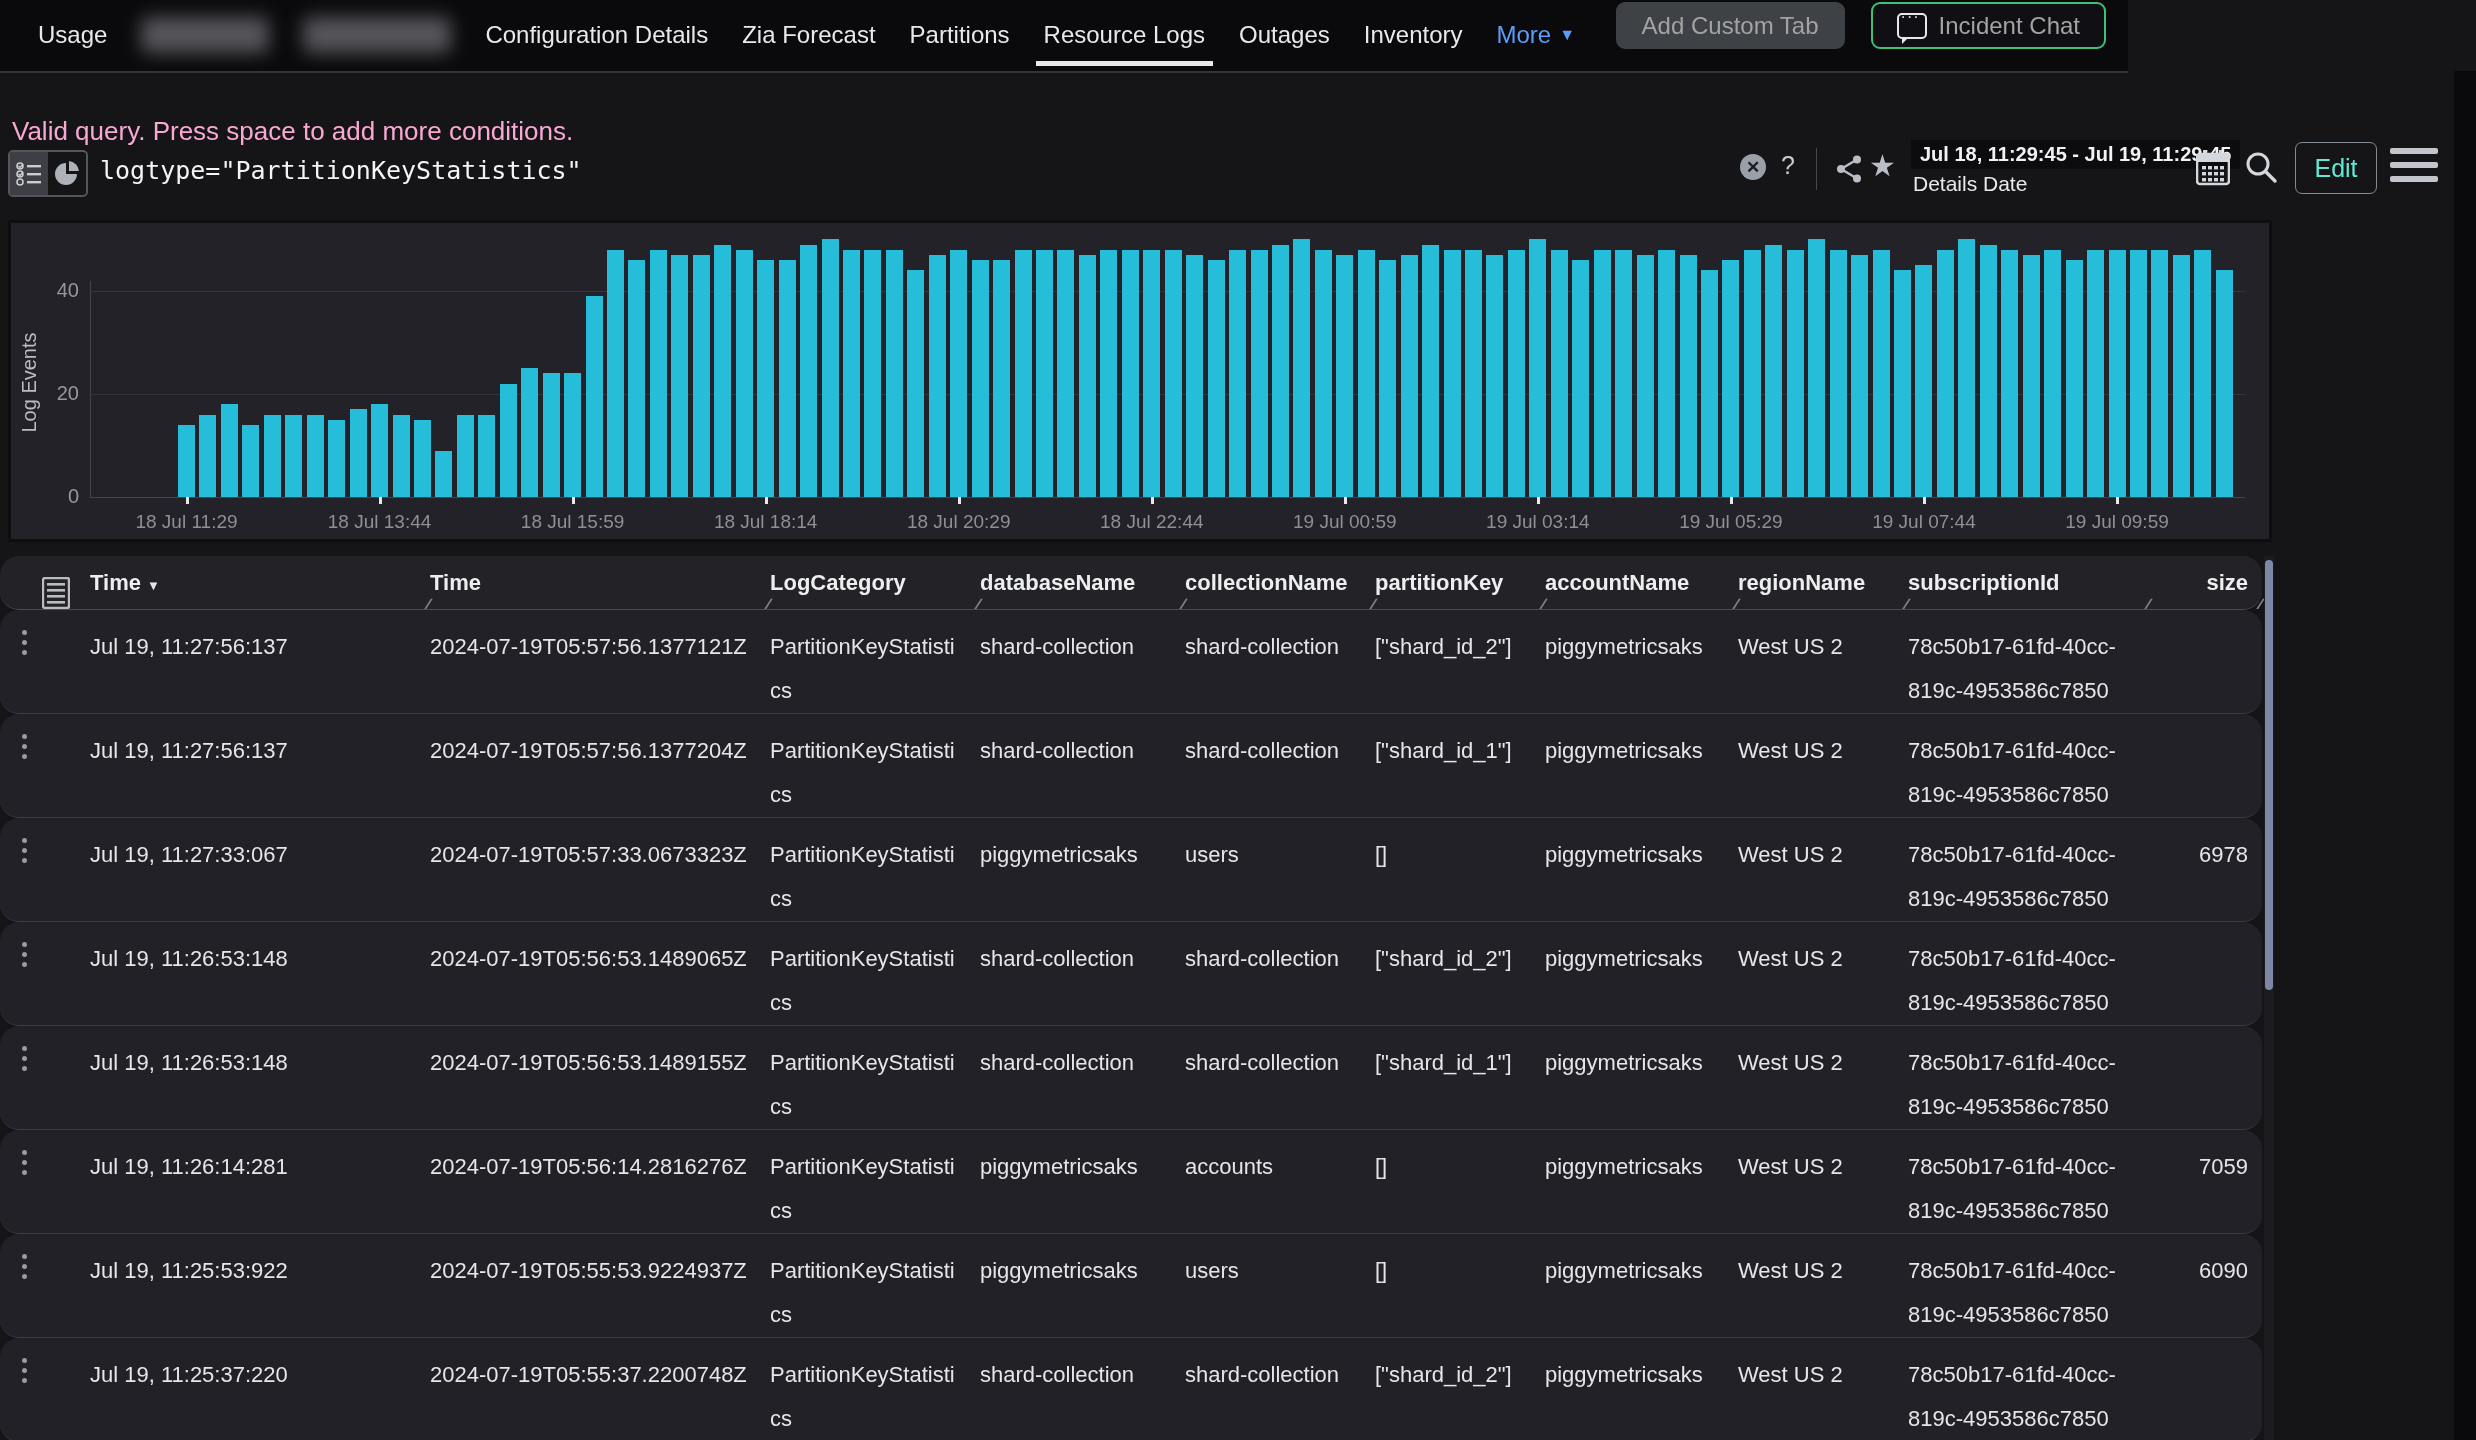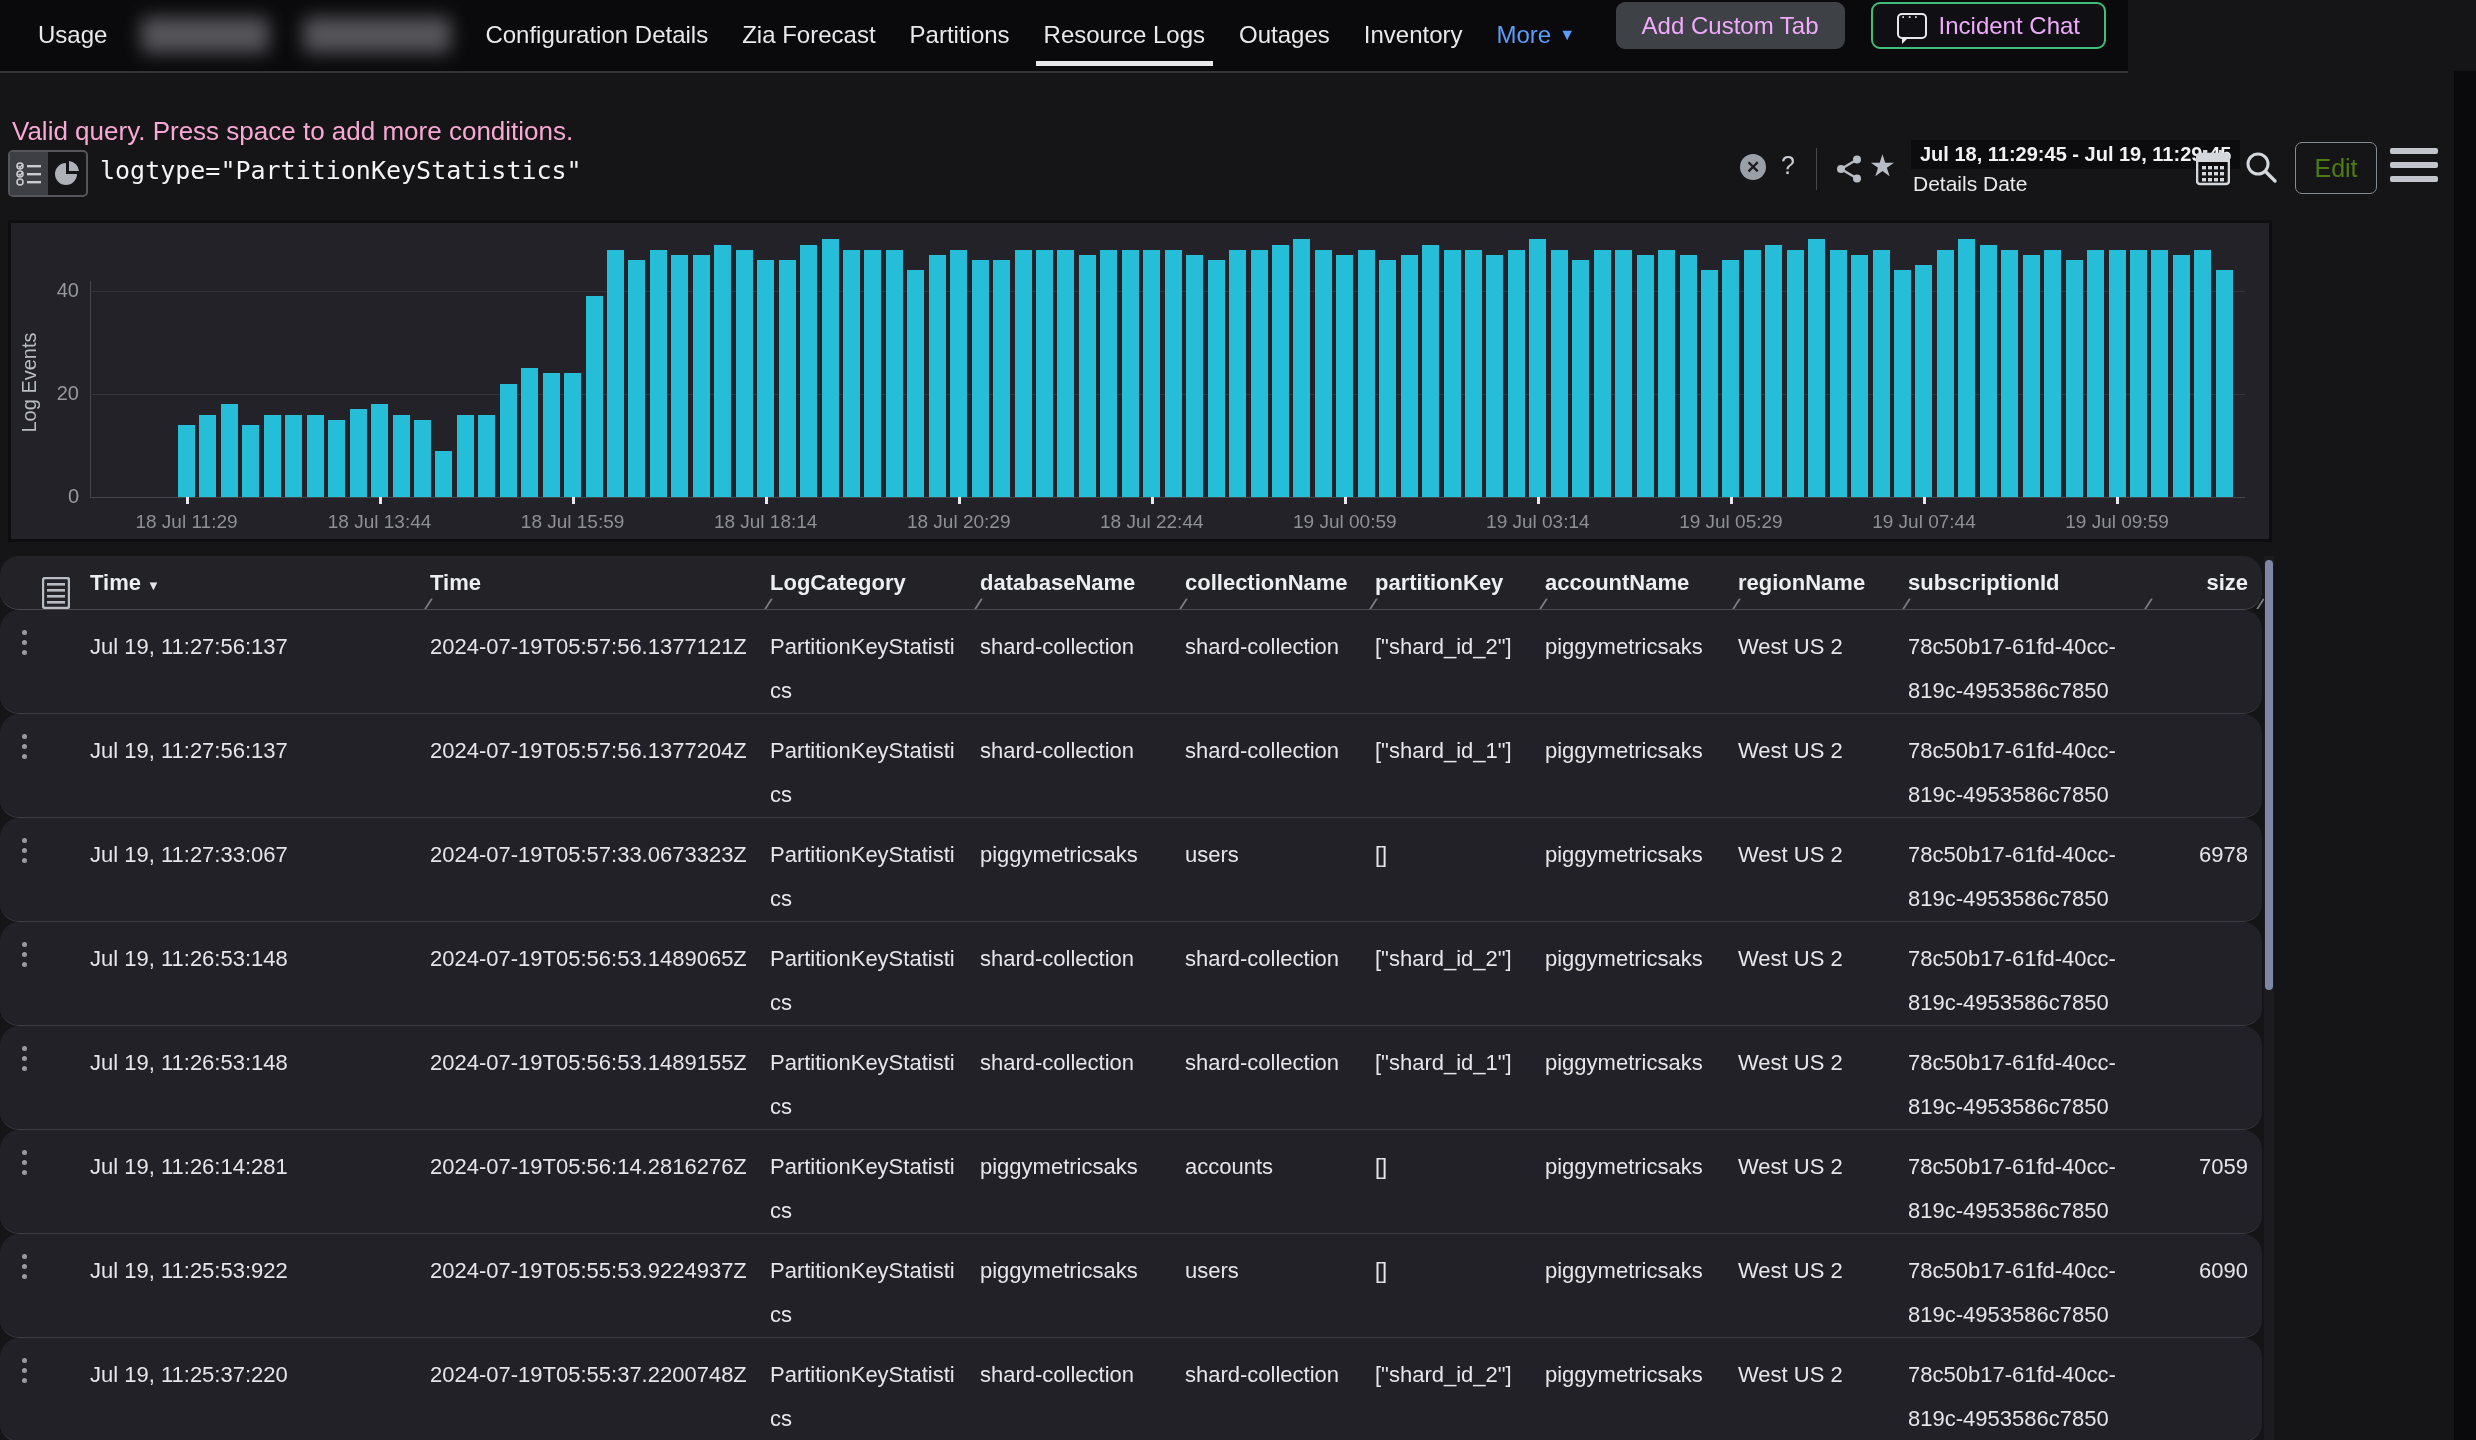--- a/index.html
+++ b/index.html
@@ -11,21 +11,21 @@
           border-bottom:2px solid #333338;}
   #nav-tabs{position:absolute;left:38px;top:0;height:69px;display:flex;align-items:center;gap:34px;}
   .nav-tab{font-size:24px;color:#e9e9ec;position:relative;height:69px;display:flex;align-items:center;cursor:pointer;white-space:nowrap;}
   .nav-tab.active:after{content:"";position:absolute;left:-8px;right:-8px;bottom:3px;height:5px;background:#e8e8ea;}
   .nav-tab.more{color:#5b9dfa;}
   .nav-tab .caret{font-size:16px;margin-left:8px;color:#5b9dfa;}
   .nav-blur{width:128px;height:36px;border-radius:6px;background:#6f6f74;filter:blur(9px);opacity:.75;}
   .nav-blur.b2{width:148px;}
   #nav-actions{position:absolute;right:22px;top:2px;display:flex;gap:26px;}
   .nav-btn{height:47px;display:flex;align-items:center;gap:12px;padding:0 24px;border-radius:9px;
-           font-size:24px;color:#f0abfc;background:#3e4146;border:2px solid #3e4146;box-sizing:border-box;cursor:pointer;}
+           font-size:24px;color:#a3a3a3;background:#3e4146;border:2px solid #3e4146;box-sizing:border-box;cursor:pointer;}
   .nav-btn.incident{background:#101014;border:2px solid #3fbf77;}
   .bubble-icon{width:26px;height:22px;border:2px solid #e8e8ec;border-radius:5px;position:relative;}
   .bubble-icon:before{content:"";position:absolute;left:3px;bottom:-7px;width:0;height:0;
       border-left:7px solid #e8e8ec;border-bottom:7px solid transparent;}
   .bubble-icon:after{content:"···";position:absolute;left:2px;top:-7px;font-size:16px;letter-spacing:1px;color:#e8e8ec;}
 
   
   #status-msg{position:absolute;left:12px;top:116px;font-size:26px;color:#f9a8d4;}
   #querybar{position:absolute;left:0;top:148px;width:2476px;height:64px;}
   #qmode-box{position:absolute;left:8px;top:2px;width:80px;height:47px;border:2px solid #55555c;
@@ -40,21 +40,21 @@
   #help-icon{left:1781px;top:3px;font-size:25px;color:#c7cbd1;}
   #q-divider{position:absolute;left:1816px;top:0;width:1px;height:42px;background:#46464c;}
   #share-icon{left:1836px;top:7px;}
   #star-icon{left:1869px;top:0px;font-size:30px;color:#b9bec6;}
   #date-block{position:absolute;left:1911px;top:-8px;cursor:pointer;}
   #date-range{display:inline-block;background:#0c0c0f;padding:3px 9px;font-size:20px;font-weight:600;color:#f2f2f4;}
   #date-mode{font-size:21px;color:#e9e9ec;margin-top:3px;padding-left:2px;}
   #calendar-icon{left:2196px;top:2px;}
   #search-icon{left:2244px;top:2px;}
   #edit-btn{position:absolute;left:2295px;top:-6px;width:80px;height:50px;border:1px solid #868c94;border-radius:7px;
-            background:transparent;color:#4d7c0f;font-size:25px;display:flex;align-items:center;justify-content:center;cursor:pointer;}
+            background:transparent;color:#5eead4;font-size:25px;display:flex;align-items:center;justify-content:center;cursor:pointer;}
   #menu-icon{position:absolute;left:2390px;top:0px;width:48px;height:40px;cursor:pointer;}
   #menu-icon div{height:6px;background:#c2c6cc;border-radius:2px;margin-bottom:8px;}
 
   
   #chart-panel{position:absolute;left:8px;top:220px;width:2264px;height:322px;background:#222228;
                border:3px solid #0e0e11;box-sizing:border-box;}
   #ylabel{position:absolute;left:-62px;top:148px;transform:rotate(-90deg);transform-origin:center;
           width:160px;text-align:center;font-size:20px;color:#b9bdc3;}
   .gridline{position:absolute;left:79px;width:2155px;height:1px;background:#35353b;}
   #axis-x{position:absolute;left:79px;top:274px;width:2155px;height:1px;background:#45454b;}

